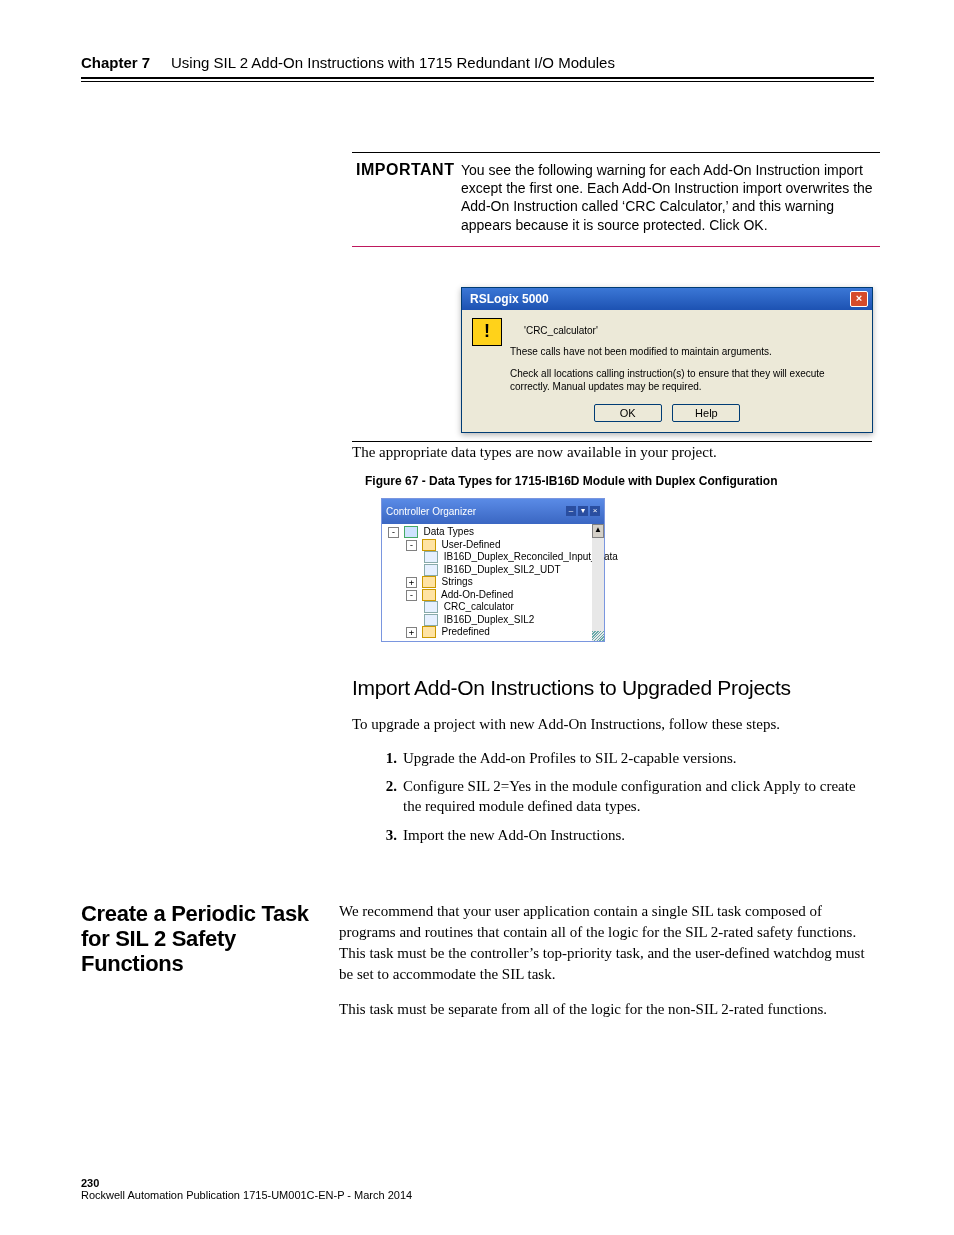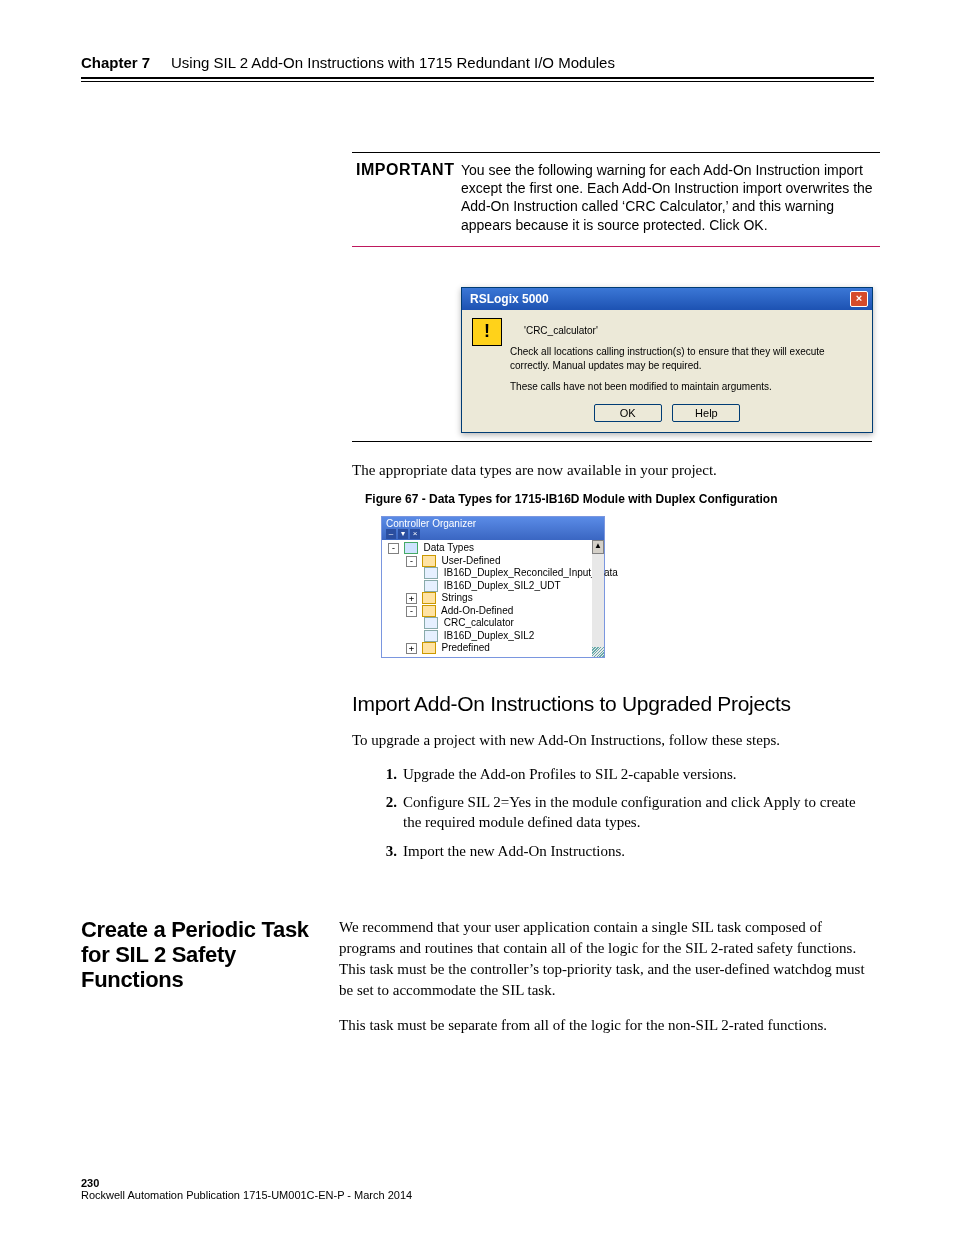--- a/index.html
+++ b/index.html
@@ -110,21 +110,20 @@
     padding: 2px 0;
     margin: 0 4px;
     text-align: center;
   }
 
   .body-p {
     margin-left: 271px;
     width: 520px;
     font-size: 15px;
     line-height: 1.35;
-    margin-top: 18px;
   }
   .fig-cap {
     margin-left: 271px;
     font-family: "Myriad Pro", "Segoe UI", Arial, sans-serif;
     font-weight: 700;
     font-size: 12px;
     margin-top: 12px;
     padding-left: 13px;
   }
 
@@ -134,24 +133,24 @@
     margin-top: 10px;
     width: 222px;
     border: 1px solid #7a96df;
     font-family: Tahoma, Arial, sans-serif;
     font-size: 10px;
     background: #fff;
   }
   .tree-title {
     background: linear-gradient(#5a8be6,#3a66c2);
     color: #fff;
-    padding: 1px 4px;
+    padding: 7px 4px;
     font-size: 10px;
     display: flex;
-    flex-direction: column;
+    justify-content: space-between;
   }
   .tree-title-right { display: flex; gap: 2px; }
   .tree-chip { width: 10px; height: 10px; background: #2a4ea0; font-size: 8px; color:#fff; text-align:center; line-height:10px; }
   .tree-body { padding: 2px 0 2px 0; position: relative; }
   .tree-scroll {
     position: absolute; right: 0; top: 0; bottom: 0; width: 12px;
     background: #e8e8e8;
   }
   .tree-scroll .arrow {
     height: 12px; background: #d4d0c8; border: 1px solid #808080;
@@ -239,22 +238,22 @@
   <div class="dialog">
     <div class="dialog-titlebar">
       <span>RSLogix 5000</span>
       <span class="dialog-close">×</span>
     </div>
     <div class="dialog-body">
       <div class="dialog-body-row">
         <div class="warn-icon">!</div>
         <div class="dialog-msg">
           <div class="indent" style="margin-top:6px;">'CRC_calculator'</div>
+          <div style="margin-top:8px;">These calls have not been modified to maintain arguments.</div>
           <div style="margin-top:8px;">Check all locations calling instruction(s) to ensure that they will execute correctly. Manual updates may be required.</div>
-          <div style="margin-top:8px;">These calls have not been modified to maintain arguments.</div>
         </div>
       </div>
       <div class="dialog-buttons">
         <span class="dialog-btn">OK</span>
         <span class="dialog-btn">Help</span>
       </div>
     </div>
   </div>
 
   <div class="rule-thin" style="margin-left:271px; width:520px; margin-top:8px;"></div>

